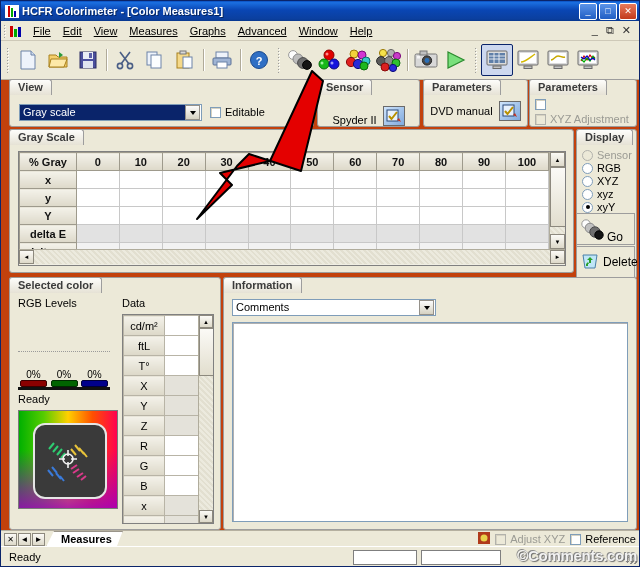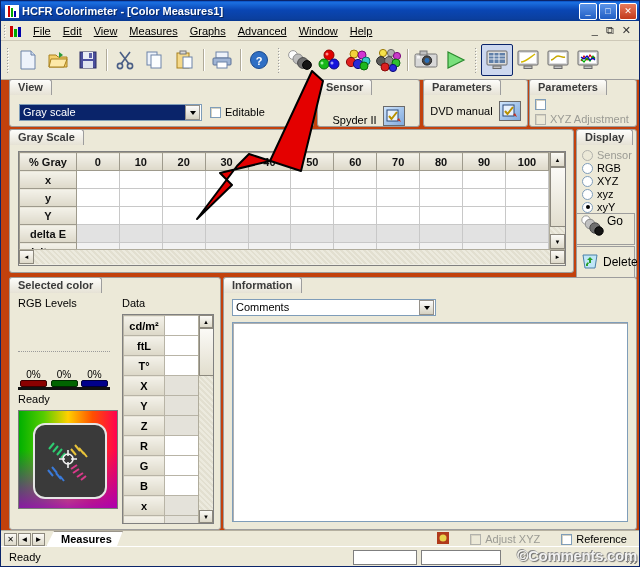--- a/index.html
+++ b/index.html
@@ -96,21 +96,21 @@
   .sb-h{position:absolute;left:0;right:0;bottom:0;height:15px;background:#f0eee3;border-top:1px solid #b0ac9c;}
   .sbbtn{background:linear-gradient(180deg,#fbfaf6,#ddd9c9);border:1px solid #8d897e;
          display:flex;align-items:center;justify-content:center;box-sizing:border-box;position:absolute;}
   .sbthumb{background:linear-gradient(180deg,#fbfaf6,#e2dece);border:1px solid #8d897e;position:absolute;}
   .sbtrack{position:absolute;background:repeating-linear-gradient(45deg,#eceade 0 2px,#e2dfd0 2px 4px);}
 
   
   table.d{border-collapse:collapse;table-layout:fixed;}
   table.d td{height:19px;font-size:11px;padding:0;border:1px solid #b8b4a6;}
   table.d td.lab{width:40px;background:linear-gradient(180deg,#f4f2ea,#dcd8c8);
-                 font-weight:bold;text-align:center;}
+                 font-weight:normal;text-align:center;}
   table.d td.v{width:48px;background:#fff;}
   table.d td.v.gray{background:#e4e2da;}
 
   .status{position:absolute;left:0;right:0;bottom:0;height:19px;background:#ece9d8;
           border-top:1px solid #fff;display:flex;align-items:center;font-size:11px;}
   .tabstrip{position:absolute;left:0;right:0;bottom:19px;height:16px;background:#ece9d8;
             display:flex;align-items:center;border-top:1px solid #b5b0a0;}
   .navb{width:13px;height:13px;border:1px solid #8d897e;background:linear-gradient(180deg,#fbfaf6,#ddd9c9);
         display:flex;align-items:center;justify-content:center;font-size:8px;box-sizing:border-box;margin-right:1px;}
   .tabm{height:15px;padding:0 10px 0 14px;background:#fff;border:1px solid #9a958a;border-bottom:none;
@@ -527,21 +527,21 @@
       </div>
       <div class="radio">
         <span class="rdot">
             <span class="on"></span>
           </span>
         <span>xyY</span>
       </div>
     </div>
   </div>
 
-  <div style="position:absolute;left:575px;top:212px;width:59px;height:32px;border:1px solid #9d9d9d;background:#ece9d8;display:flex;align-items:flex-start;gap:2px;padding-left:2px;box-sizing:border-box;">
+  <div style="position:absolute;left:575px;top:212px;width:59px;height:32px;border:1px solid #9d9d9d;background:#ece9d8;display:flex;align-items:flex-end;gap:2px;padding-left:2px;box-sizing:border-box;">
     <span>
       <svg width="26" height="24" viewBox="0 0 26 24">
         <circle cx="7" cy="6" r="4.2" fill="#fdfdfd" stroke="#9a9a9a"></circle>
         <circle cx="11" cy="10" r="4.8" fill="#c0c0c0" stroke="#8a8a8a"></circle>
         <circle cx="16" cy="14" r="5.2" fill="#6f6f6f" stroke="#4a4a4a"></circle>
         <circle cx="20" cy="17" r="4.2" fill="#141414" stroke="#000"></circle>
       </svg>
     </span>
     <span style="font-size:12px;">Go</span>
   </div>
@@ -698,21 +698,21 @@
     </g>
   </svg>
 
   <div class="tabstrip">
     <div style="display:flex;align-items:center;padding-left:3px;">
       <div class="navb">✕</div>
       <div class="navb">◄</div>
       <div class="navb">►</div>
       <div class="tabm">Measures</div>
     </div>
-    <div style="margin-left:auto;display:flex;align-items:center;gap:21px;padding-right:12px;">
+    <div style="margin-left:auto;display:flex;align-items:center;gap:5px;padding-right:3px;">
       <span>
         <svg width="12" height="12" viewBox="0 0 12 12">
             <rect x="0" y="0" width="12" height="12" fill="#b03a1a"></rect>
             <circle cx="6" cy="6" r="3.5" fill="#e8d24a"></circle>
           </svg>
       </span>
       <label class="chk dis">
         <span class="box"></span>
         <span>Adjust XYZ</span>
       </label>

